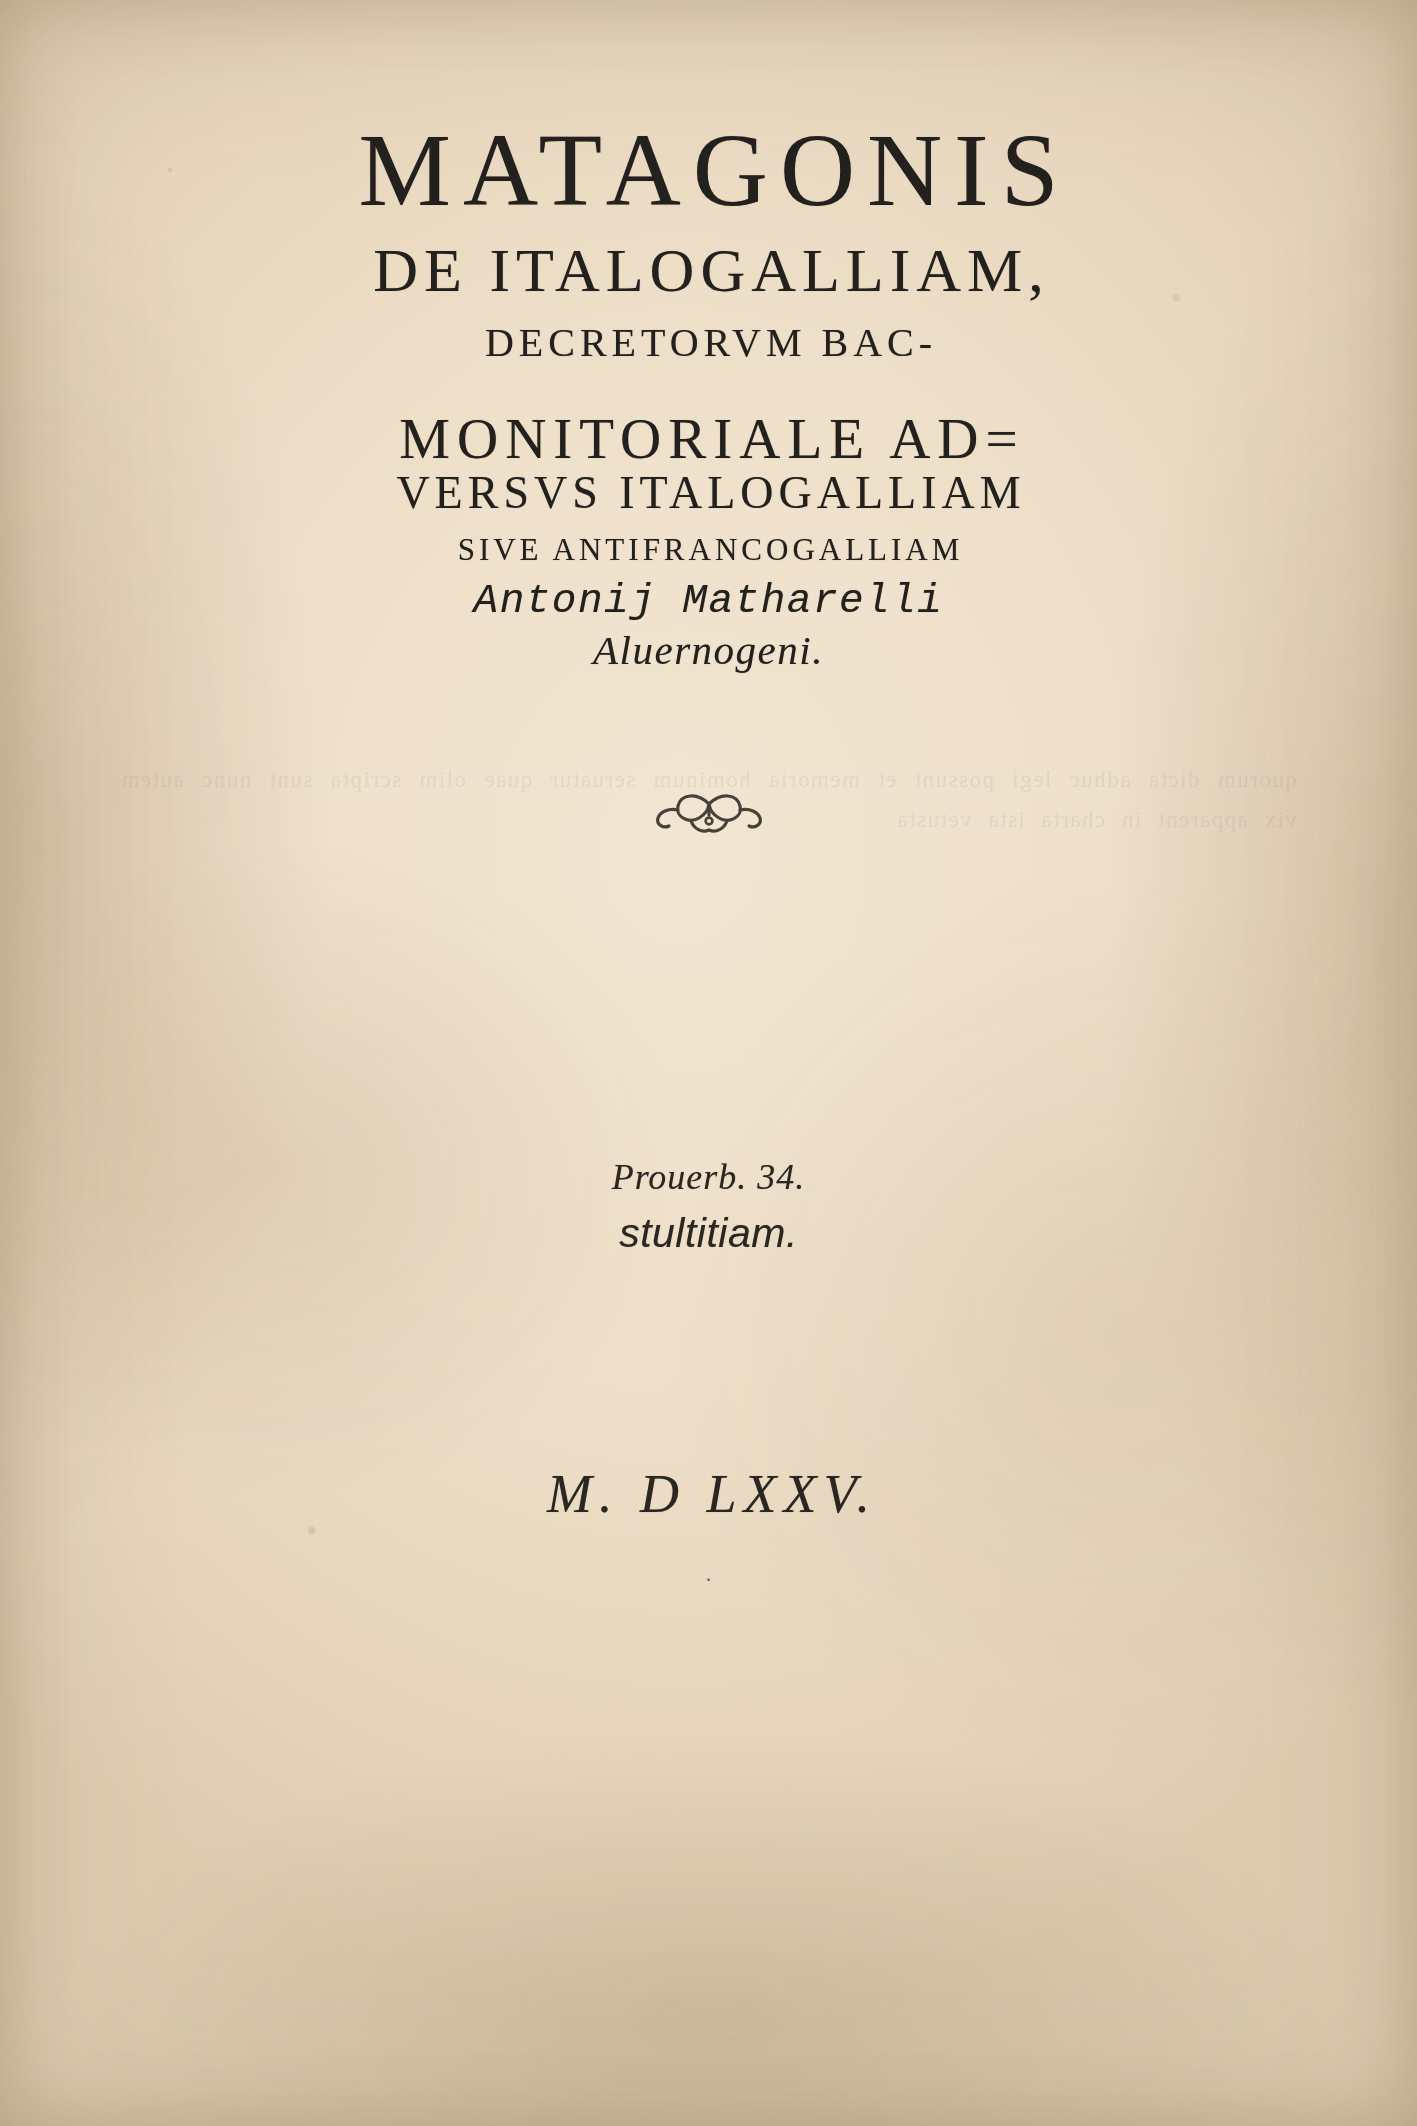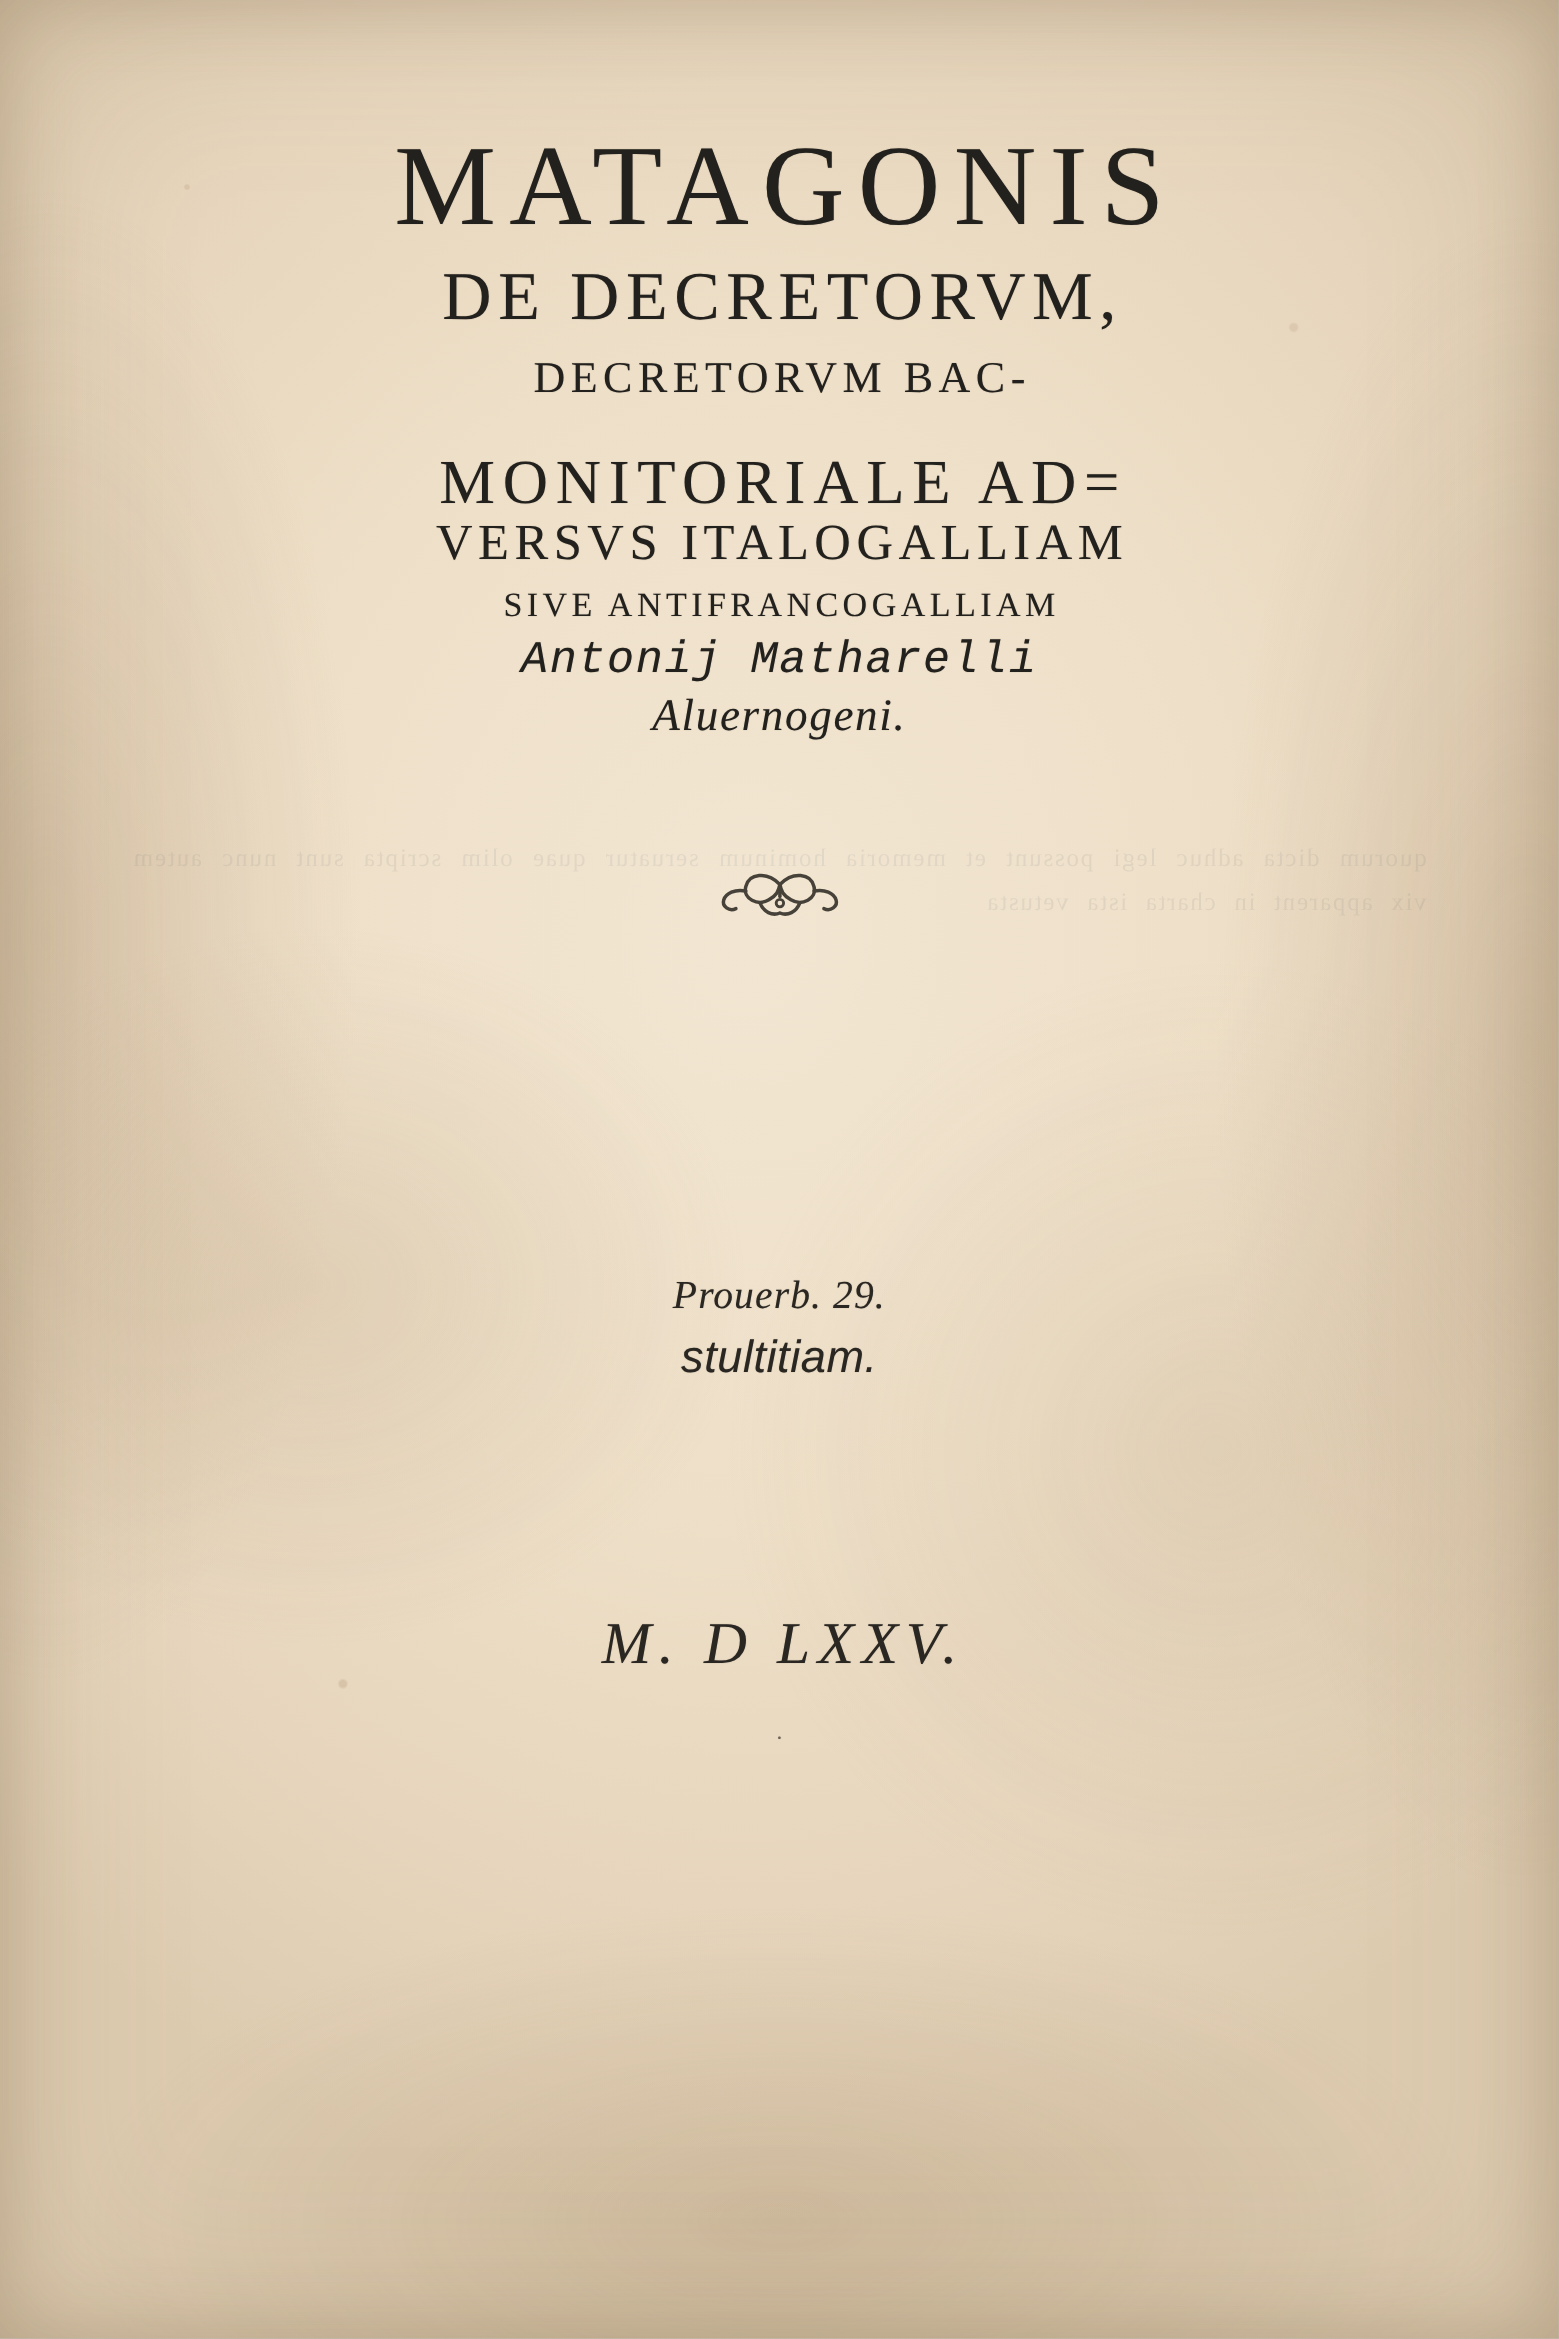--- a/index.html
+++ b/index.html
@@ -210,21 +210,21 @@
 
 <div class="page">
 
   <div class="paper-texture"></div>
 
   <div class="showthrough">quorum dicta adhuc legi possunt et memoria hominum seruatur quae olim scripta sunt nunc autem vix apparent in charta ista vetusta</div>
 
   <div class="content">
 
     <p class="line l-main">MATAGONIS</p>
-    <p class="line l-2">DE DECRETORVM,</p>
+    <p class="line l-2">DE ITALOGALLIAM,</p>
     <p class="line l-3">DECRETORVM BAC-</p>
 
     <p class="line l-5">MONITORIALE AD=</p>
     <p class="line l-6">VERSVS ITALOGALLIAM</p>
     <p class="line l-7">SIVE ANTIFRANCOGALLIAM</p>
 
     <p class="line l-author1">Antonij Matharelli</p>
     <p class="line l-author2">Aluernogeni.</p>
 
     <div class="ornament">
@@ -232,21 +232,21 @@
         <path d="M75 16 C63 4, 47 6, 44 18 C41 29, 55 36, 65 30 C72 26, 74 22, 75 16 Z"></path>
         <path d="M75 16 C87 4, 103 6, 106 18 C109 29, 95 36, 85 30 C78 26, 76 22, 75 16 Z"></path>
         <path d="M44 22 C34 20, 26 24, 24 30 C22 36, 29 41, 35 38"></path>
         <path d="M106 22 C116 20, 124 24, 126 30 C128 36, 121 41, 115 38"></path>
         <path d="M57 33 C60 41, 68 45, 75 42 C82 45, 90 41, 93 33"></path>
         <path d="M75 18 L75 27"></path>
         <circle cx="75" cy="33" r="3.4" stroke-width="2.6"></circle>
       </svg>
     </div>
 
-    <p class="line proverb-ref">Prouerb. 29.</p>
+    <p class="line proverb-ref">Prouerb. 34.</p>
     <p class="line proverb-2">stultitiam.</p>
 
     <p class="line date">M. D LXXV.</p>
     <p class="line tiny-mark">·</p>
 
   </div>
 
   <div class="edge-shadow"></div>
 </div>
 

